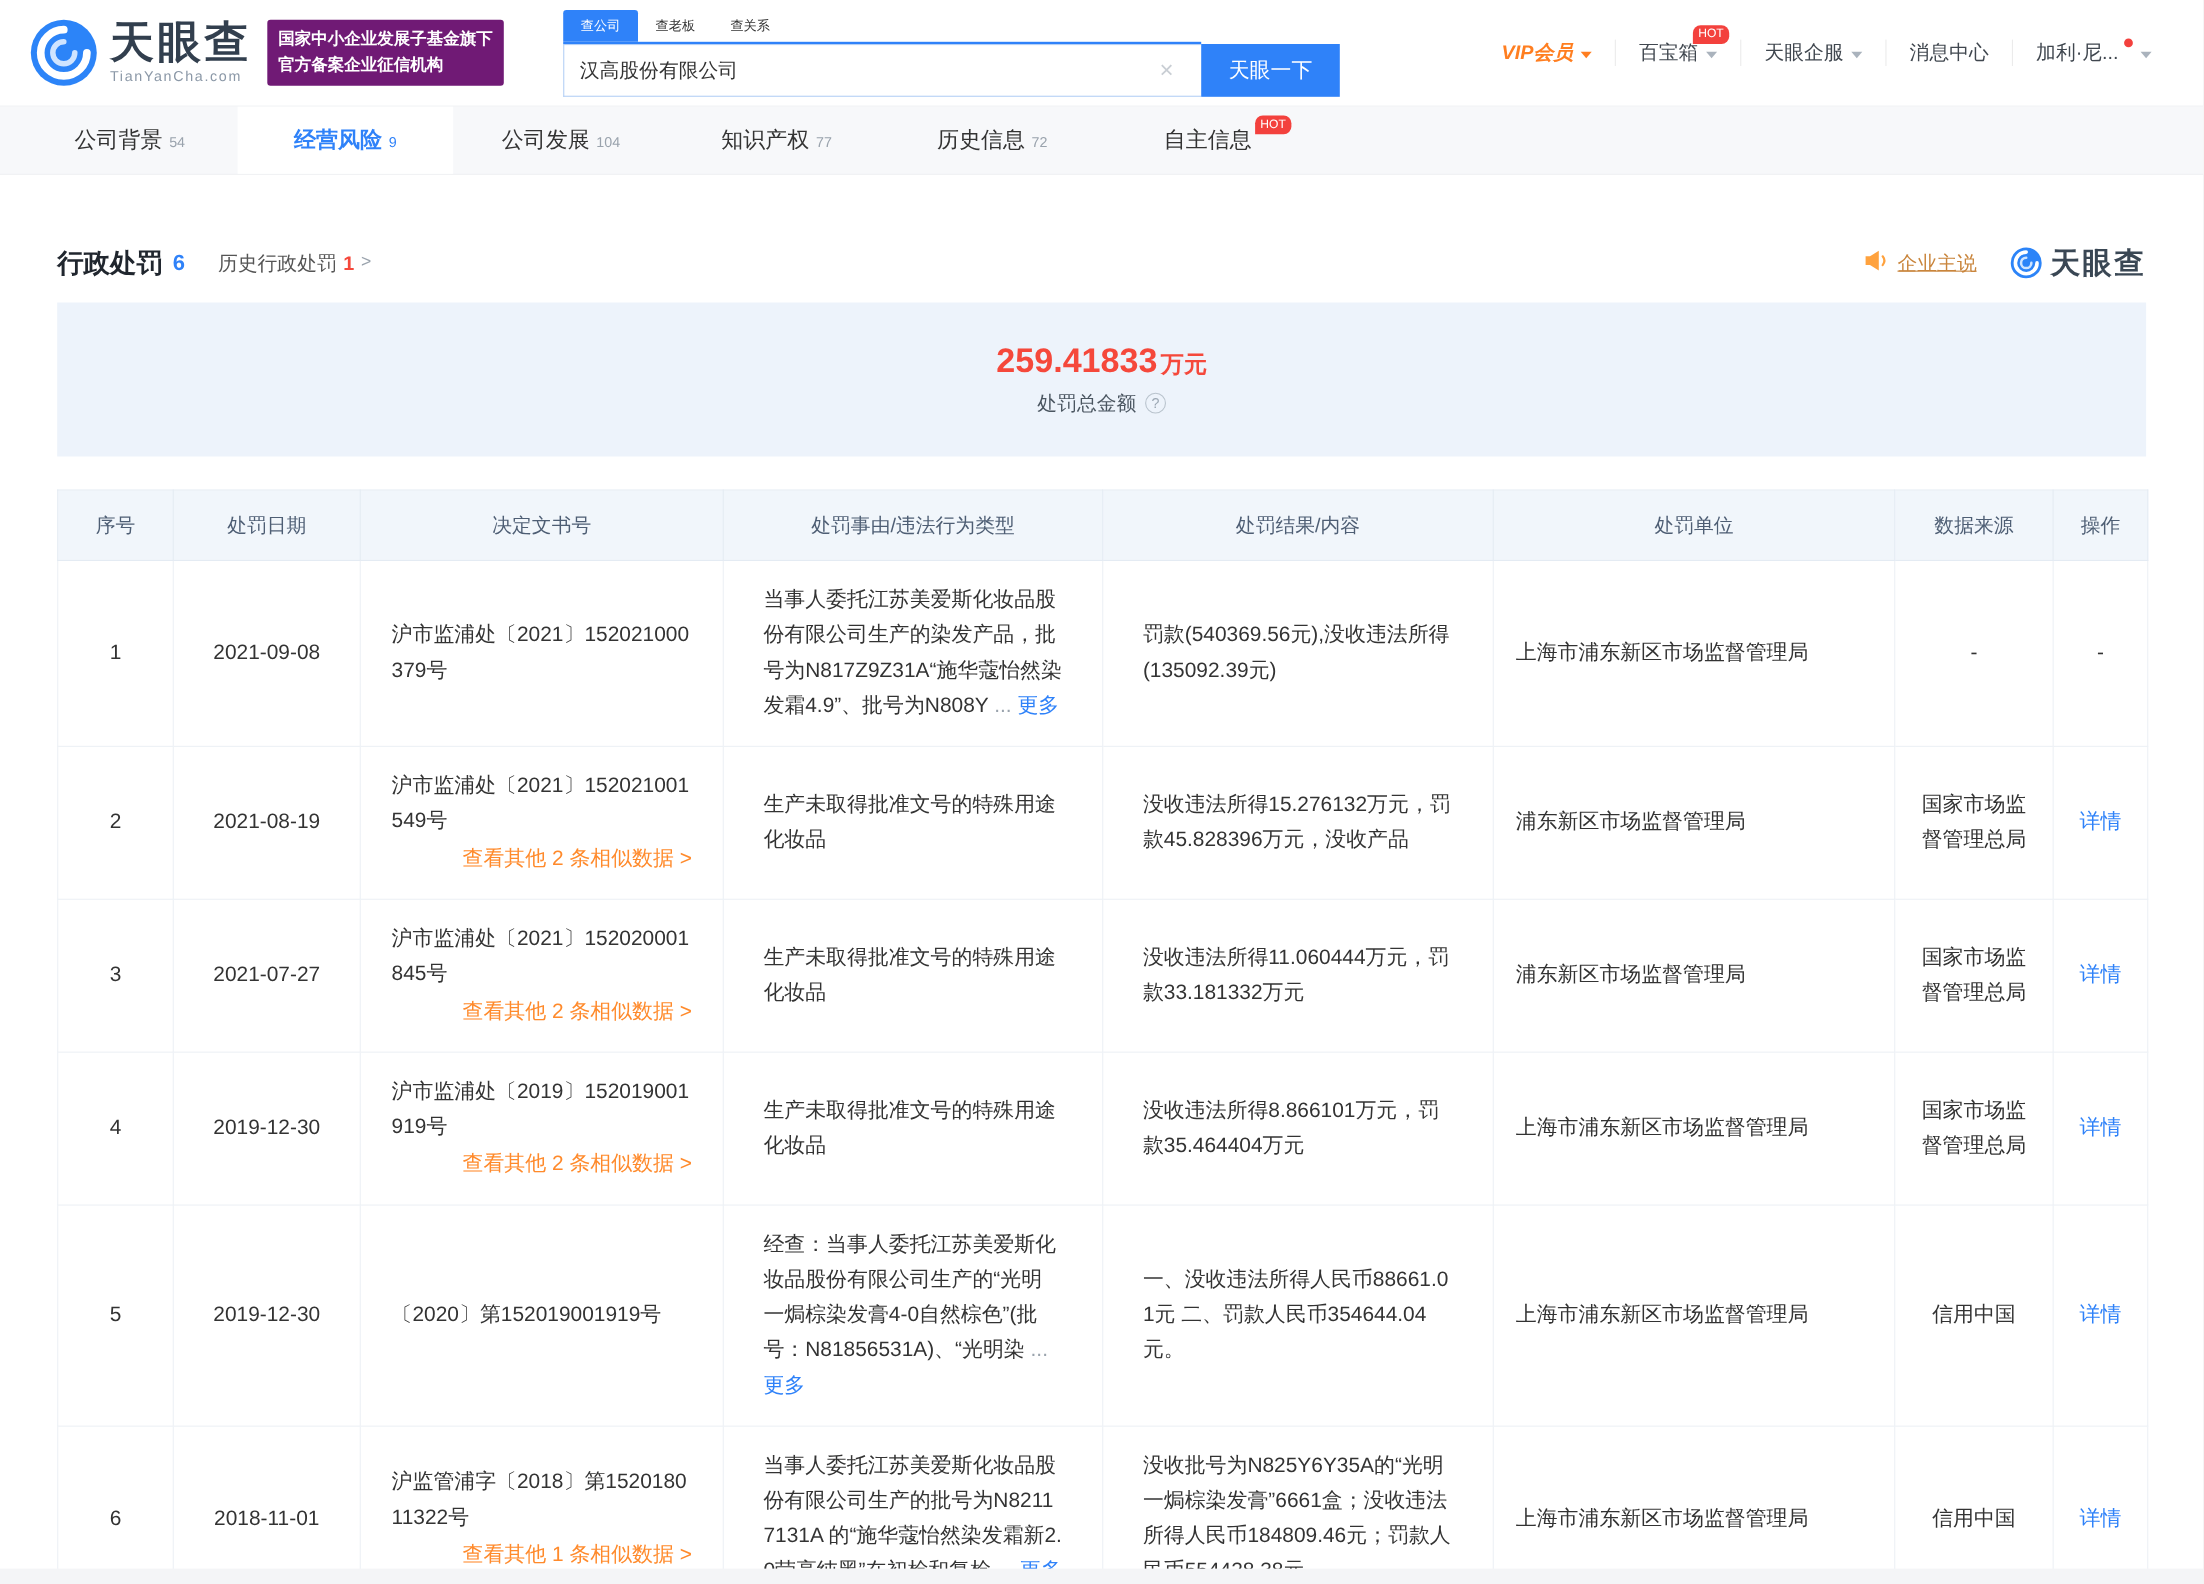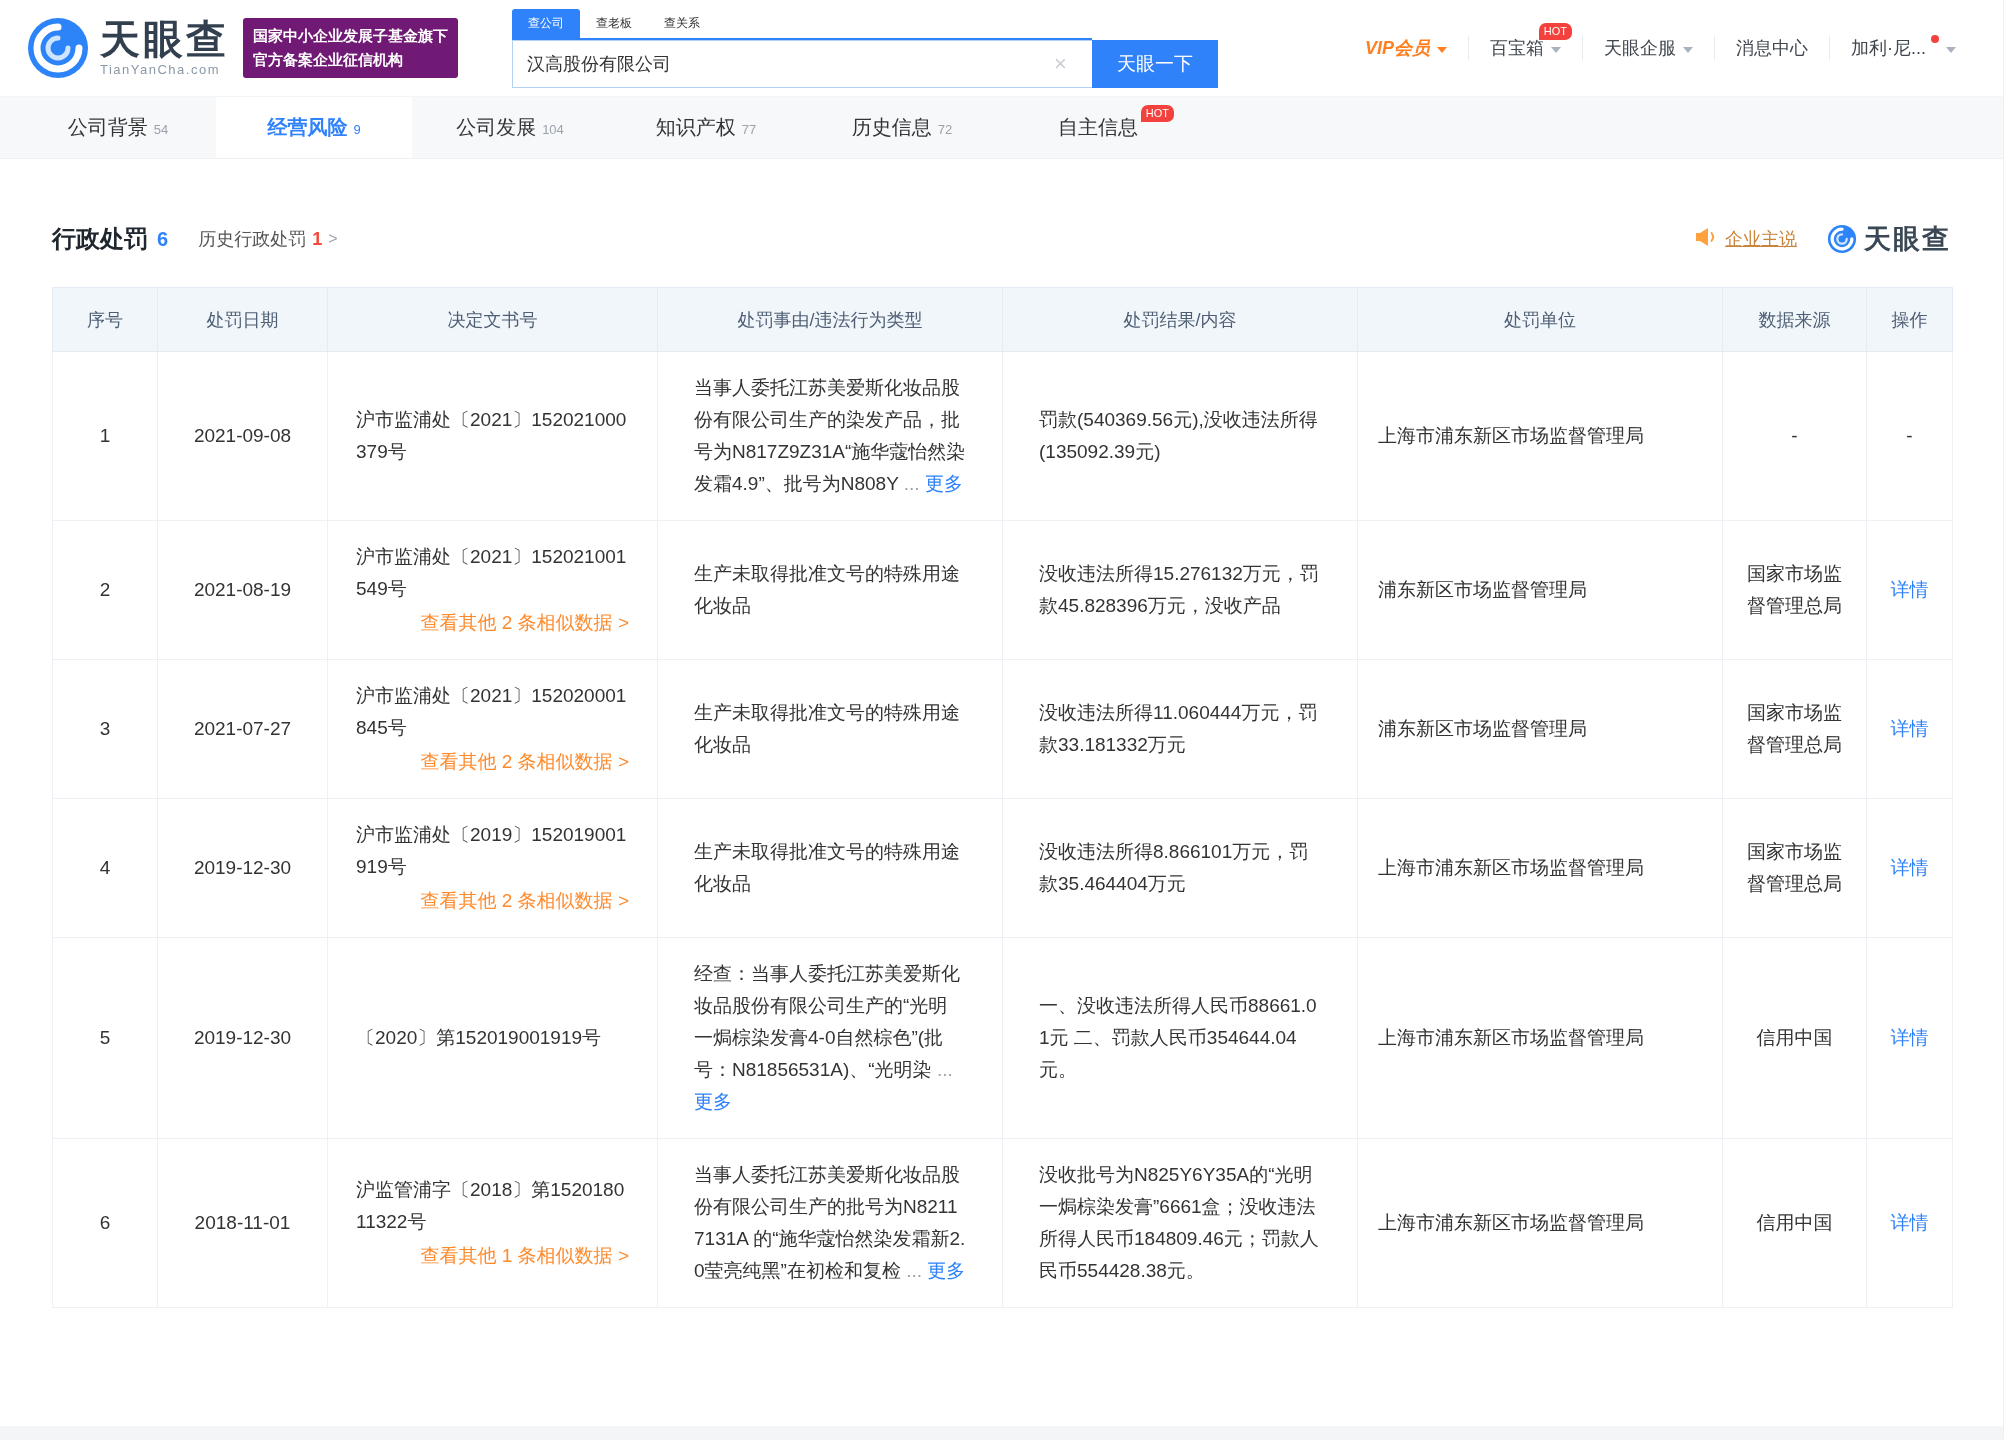--- a/index.html
+++ b/index.html
@@ -182,20 +182,29 @@
           <svg width="30" height="30" viewBox="0 0 64 64">
             <circle cx="32" cy="32" r="30" fill="#2c84f8"></circle>
             <path d="M32 11 a21 21 0 1 0 21 21" fill="none" stroke="#fff" stroke-width="7" stroke-linecap="round"></path>
             <path d="M32 22 a10 10 0 1 0 10 10" fill="none" stroke="#cfe4ff" stroke-width="5" stroke-linecap="round"></path>
           </svg>
           <span class="brand-txt">天眼查</span>
         </span>
       </span>
     </div>
 
+    <div class="summary">
+      <div class="amount">
+        <span>259.41833</span><span class="unit">万元</span>
+      </div>
+      <div class="sum-label">
+        <span>处罚总金额</span>
+        <span class="qmark">?</span>
+      </div>
+    </div>
 
     <table class="penalty">
       <colgroup>
         <col style="width:105px">
           <col style="width:170px">
           <col style="width:330px">
           <col style="width:345px">
         <col style="width:355px">
           <col style="width:365px">
           <col style="width:144px">

